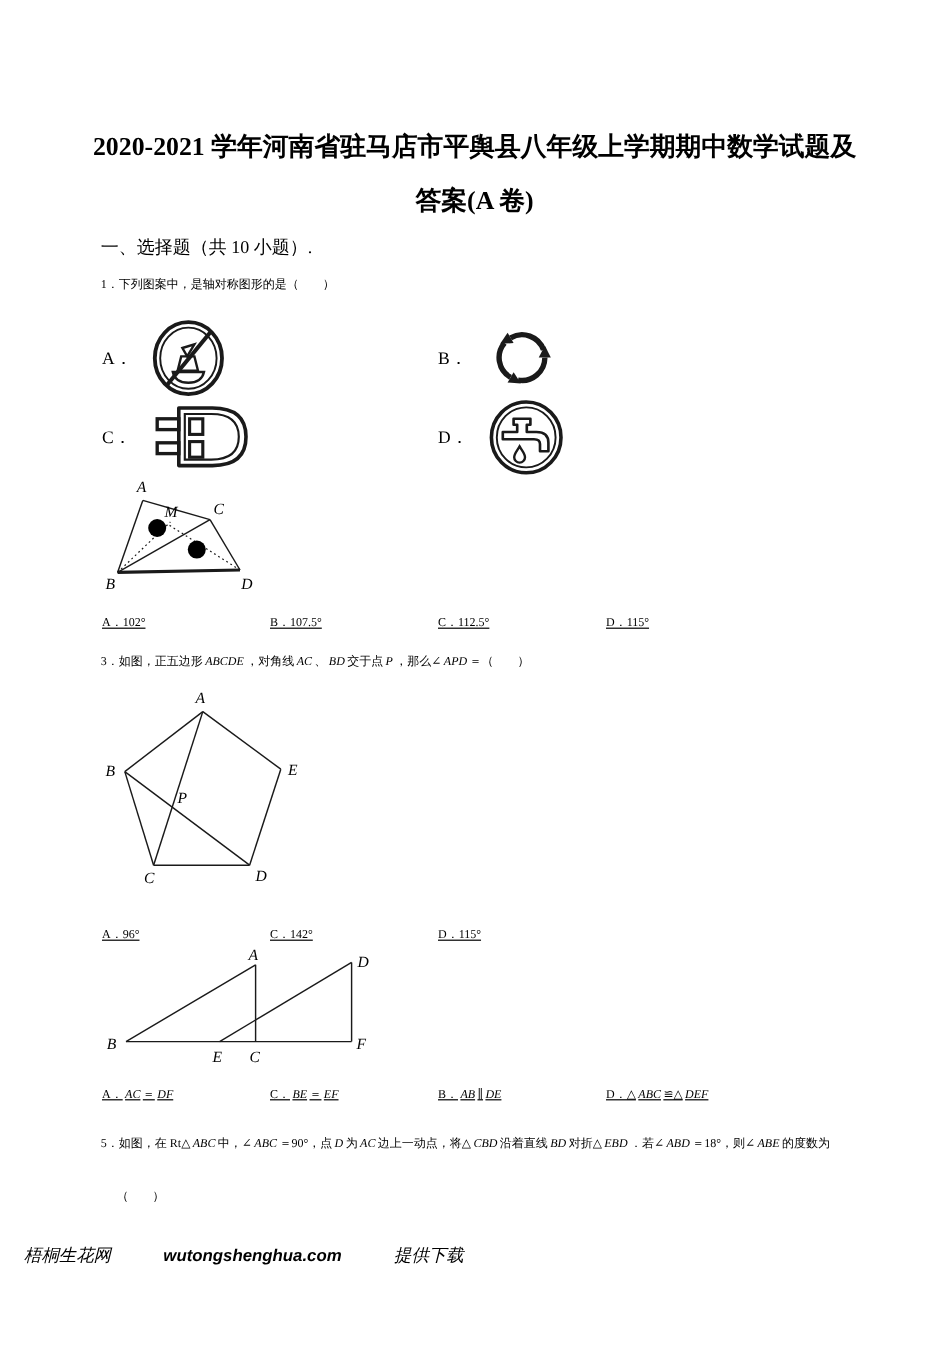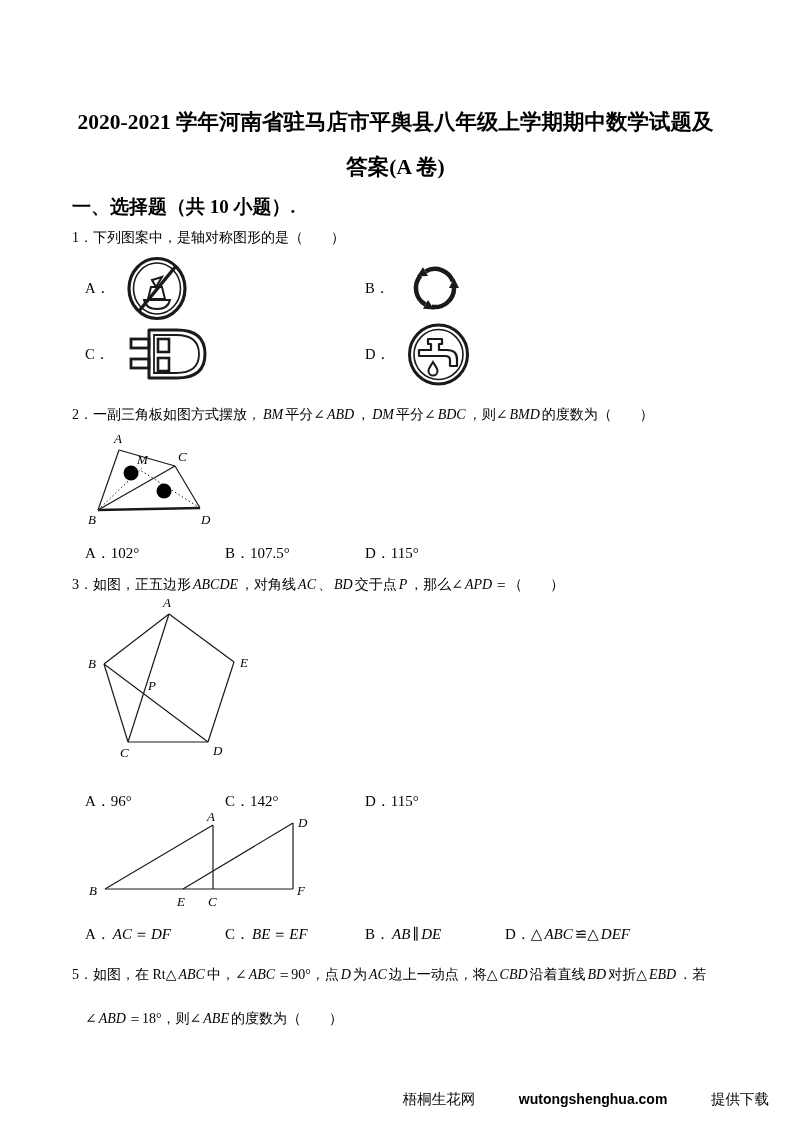--- a/index.html
+++ b/index.html
@@ -3,46 +3,46 @@
 <meta charset="utf-8">
 <style>
   html,body{margin:0;padding:0;background:#fff;}
   .page{
     position:relative;width:789px;height:1122px;background:#ffffff;
     font-family:"Liberation Serif","DejaVu Serif",serif;color:#000;
     overflow:hidden;
   }
   .content{padding:100px 70px 0 72px;box-sizing:border-box;}
   .title{font-size:21.5px;font-weight:bold;text-align:center;line-height:45px;margin:0;}
-  .section-heading{font-size:19px;font-weight:bold;line-height:28px;margin:3px 0 0 0;}
-  .stem{font-size:14px;line-height:30px;margin:0;}
+  .section-heading{font-size:15px;font-weight:normal;line-height:28px;margin:3px 0 0 12px;}
+  .stem{font-size:10px;line-height:30px;margin:12px;}
   .math{font-style:italic;padding:0 2px;}
   .q1-stem{margin-top:2px;}
   .q2-stem{margin-top:13px;}
   .q3-stem{margin-top:3px;}
   .q4-stem{margin-top:1px;}
   .q5-stem{margin-top:5px;line-height:44px;padding-left:13px;text-indent:-13px;}
   .q1-grid{display:flex;flex-wrap:wrap;padding-left:13px;margin-top:2px;width:600px;}
   .q1-cell{display:flex;align-items:center;width:280px;height:66px;}
   .opt-label{font-size:14.6px;margin-right:16px;}
-  .opts{display:flex;padding-left:13px;font-size:15px;line-height:28px;}
+  .opts{display:flex;padding-left:13px;font-size:10px;line-height:28px;text-decoration:underline;}
   .opts .opt{width:140px;flex:none;}
   .opts .opt:last-child{width:auto;}
   .q2-opts{margin-top:3px;}
   .q3-opts{margin-top:18px;}
   .q4-opts{margin-top:10px;}
   .fig{display:block;}
   .fig2{margin-left:8px;}
   .fig3{margin-left:9px;margin-top:-6px;}
   .fig4{margin-left:14px;margin-top:-5px;}
   .fig line,.fig path,.fig polygon.ln{stroke:#1a1a1a;fill:none;}
   .vlabel{font-family:"Liberation Serif","DejaVu Serif",serif;font-style:italic;font-size:13px;fill:#000;}
   .icon *{stroke:#1a1a1a;fill:none;}
   .icon .fill{fill:#1a1a1a;stroke:none;}
-  .footer{position:absolute;top:1086px;left:0;width:100%;text-align:right;font-size:14.5px;line-height:26px;}
+  .footer{position:absolute;top:1033px;left:0;width:100%;text-align:left;font-size:14.5px;line-height:26px;font-style:italic;}
   .footer span{margin:0 20px;}
   .footer .url{font-family:"Liberation Sans","DejaVu Sans",sans-serif;font-weight:bold;font-size:14px;}
 </style>
 </head>
 <body>
 
 <div class="page">
   <div class="content">
 
     <h1 class="title"><span>2020-2021 学年河南省驻马店市平舆县八年级上学期期中数学试题及</span><br><span>答案(A 卷)</span></h1>
@@ -94,40 +94,40 @@
         <span class="opt-label">D．</span>
         <svg class="icon" width="65" height="63" viewBox="0 0 65 63">
           <ellipse cx="32.5" cy="31.5" rx="29" ry="29.5" stroke-width="3"></ellipse>
           <ellipse cx="32.5" cy="31.5" rx="24.5" ry="25" stroke-width="1.6"></ellipse>
           <path d="M13,27 L25,27 L25,21 L22,21 L22,16 L36,16 L36,21 L33,21 L33,27 L41,27 Q51,27 51,36 L51,43 L44,43 L44,37 Q44,33 39,33 L13,33 Z" stroke-width="2.2" stroke-linejoin="round"></path>
           <path d="M27,39 C29,42.5 31.5,45 31.5,48 A4.5,4.5 0 1 1 22.5,48 C22.5,45 25,42.5 27,39 Z" stroke-width="2"></path>
         </svg>
       </div>
     </div>
 
-    <p class="stem q2-stem"><span>2．一副三角板如图方式摆放，</span><span class="math">BM</span><span>平分∠</span><span class="math">ABD</span><span>，</span><span class="math">DM</span><span>平分∠</span><span class="math">BDC</span><span>，则∠</span><span class="math">BMD</span><span>的度数为（　　）</span></p>
     <svg class="fig fig2" width="150" height="106" viewBox="0 0 150 106">
       <line x1="18" y1="80" x2="120" y2="78" stroke="#8a8a8a" stroke-width="2.6"></line>
       <line x1="39" y1="20" x2="18" y2="80" stroke-width="1.2"></line>
       <line x1="39" y1="20" x2="95" y2="36" stroke-width="1.2"></line>
       <line x1="18" y1="80" x2="95" y2="36" stroke-width="1.2"></line>
       <line x1="95" y1="36" x2="120" y2="78" stroke-width="1.2"></line>
       <line x1="18" y1="80" x2="62" y2="38" stroke-width="1" stroke-dasharray="1.5 2.5"></line>
       <line x1="120" y1="78" x2="60" y2="40" stroke-width="1" stroke-dasharray="1.5 2.5"></line>
       <circle cx="51" cy="43" r="7.5" stroke-width="1"></circle>
       <circle cx="84" cy="61" r="7.5" stroke-width="1"></circle>
       <text class="vlabel" x="34" y="13">A</text>
       <text class="vlabel" x="8" y="94">B</text>
       <text class="vlabel" x="98" y="31">C</text>
       <text class="vlabel" x="121" y="94">D</text>
       <text class="vlabel" x="57" y="34">M</text>
     </svg>
     <div class="opts q2-opts">
       <span class="opt">A．102°</span>
       <span class="opt">B．107.5°</span>
+      <span class="opt">C．112.5°</span>
       <span class="opt">D．115°</span>
     </div>
 
     <p class="stem q3-stem"><span>3．如图，正五边形</span><span class="math">ABCDE</span><span>，对角线</span><span class="math">AC</span><span>、</span><span class="math">BD</span><span>交于点</span><span class="math">P</span><span>，那么∠</span><span class="math">APD</span><span>＝（　　）</span></p>
     <svg class="fig fig3" width="180" height="175" viewBox="0 0 180 175">
       <line x1="88" y1="20" x2="23" y2="70" stroke-width="1.2"></line>
       <line x1="88" y1="20" x2="153" y2="68" stroke-width="1.2"></line>
       <line x1="23" y1="70" x2="47" y2="148" stroke-width="1.2"></line>
       <line x1="47" y1="148" x2="127" y2="148" stroke-width="1.2"></line>
       <line x1="127" y1="148" x2="153" y2="68" stroke-width="1.2"></line>

